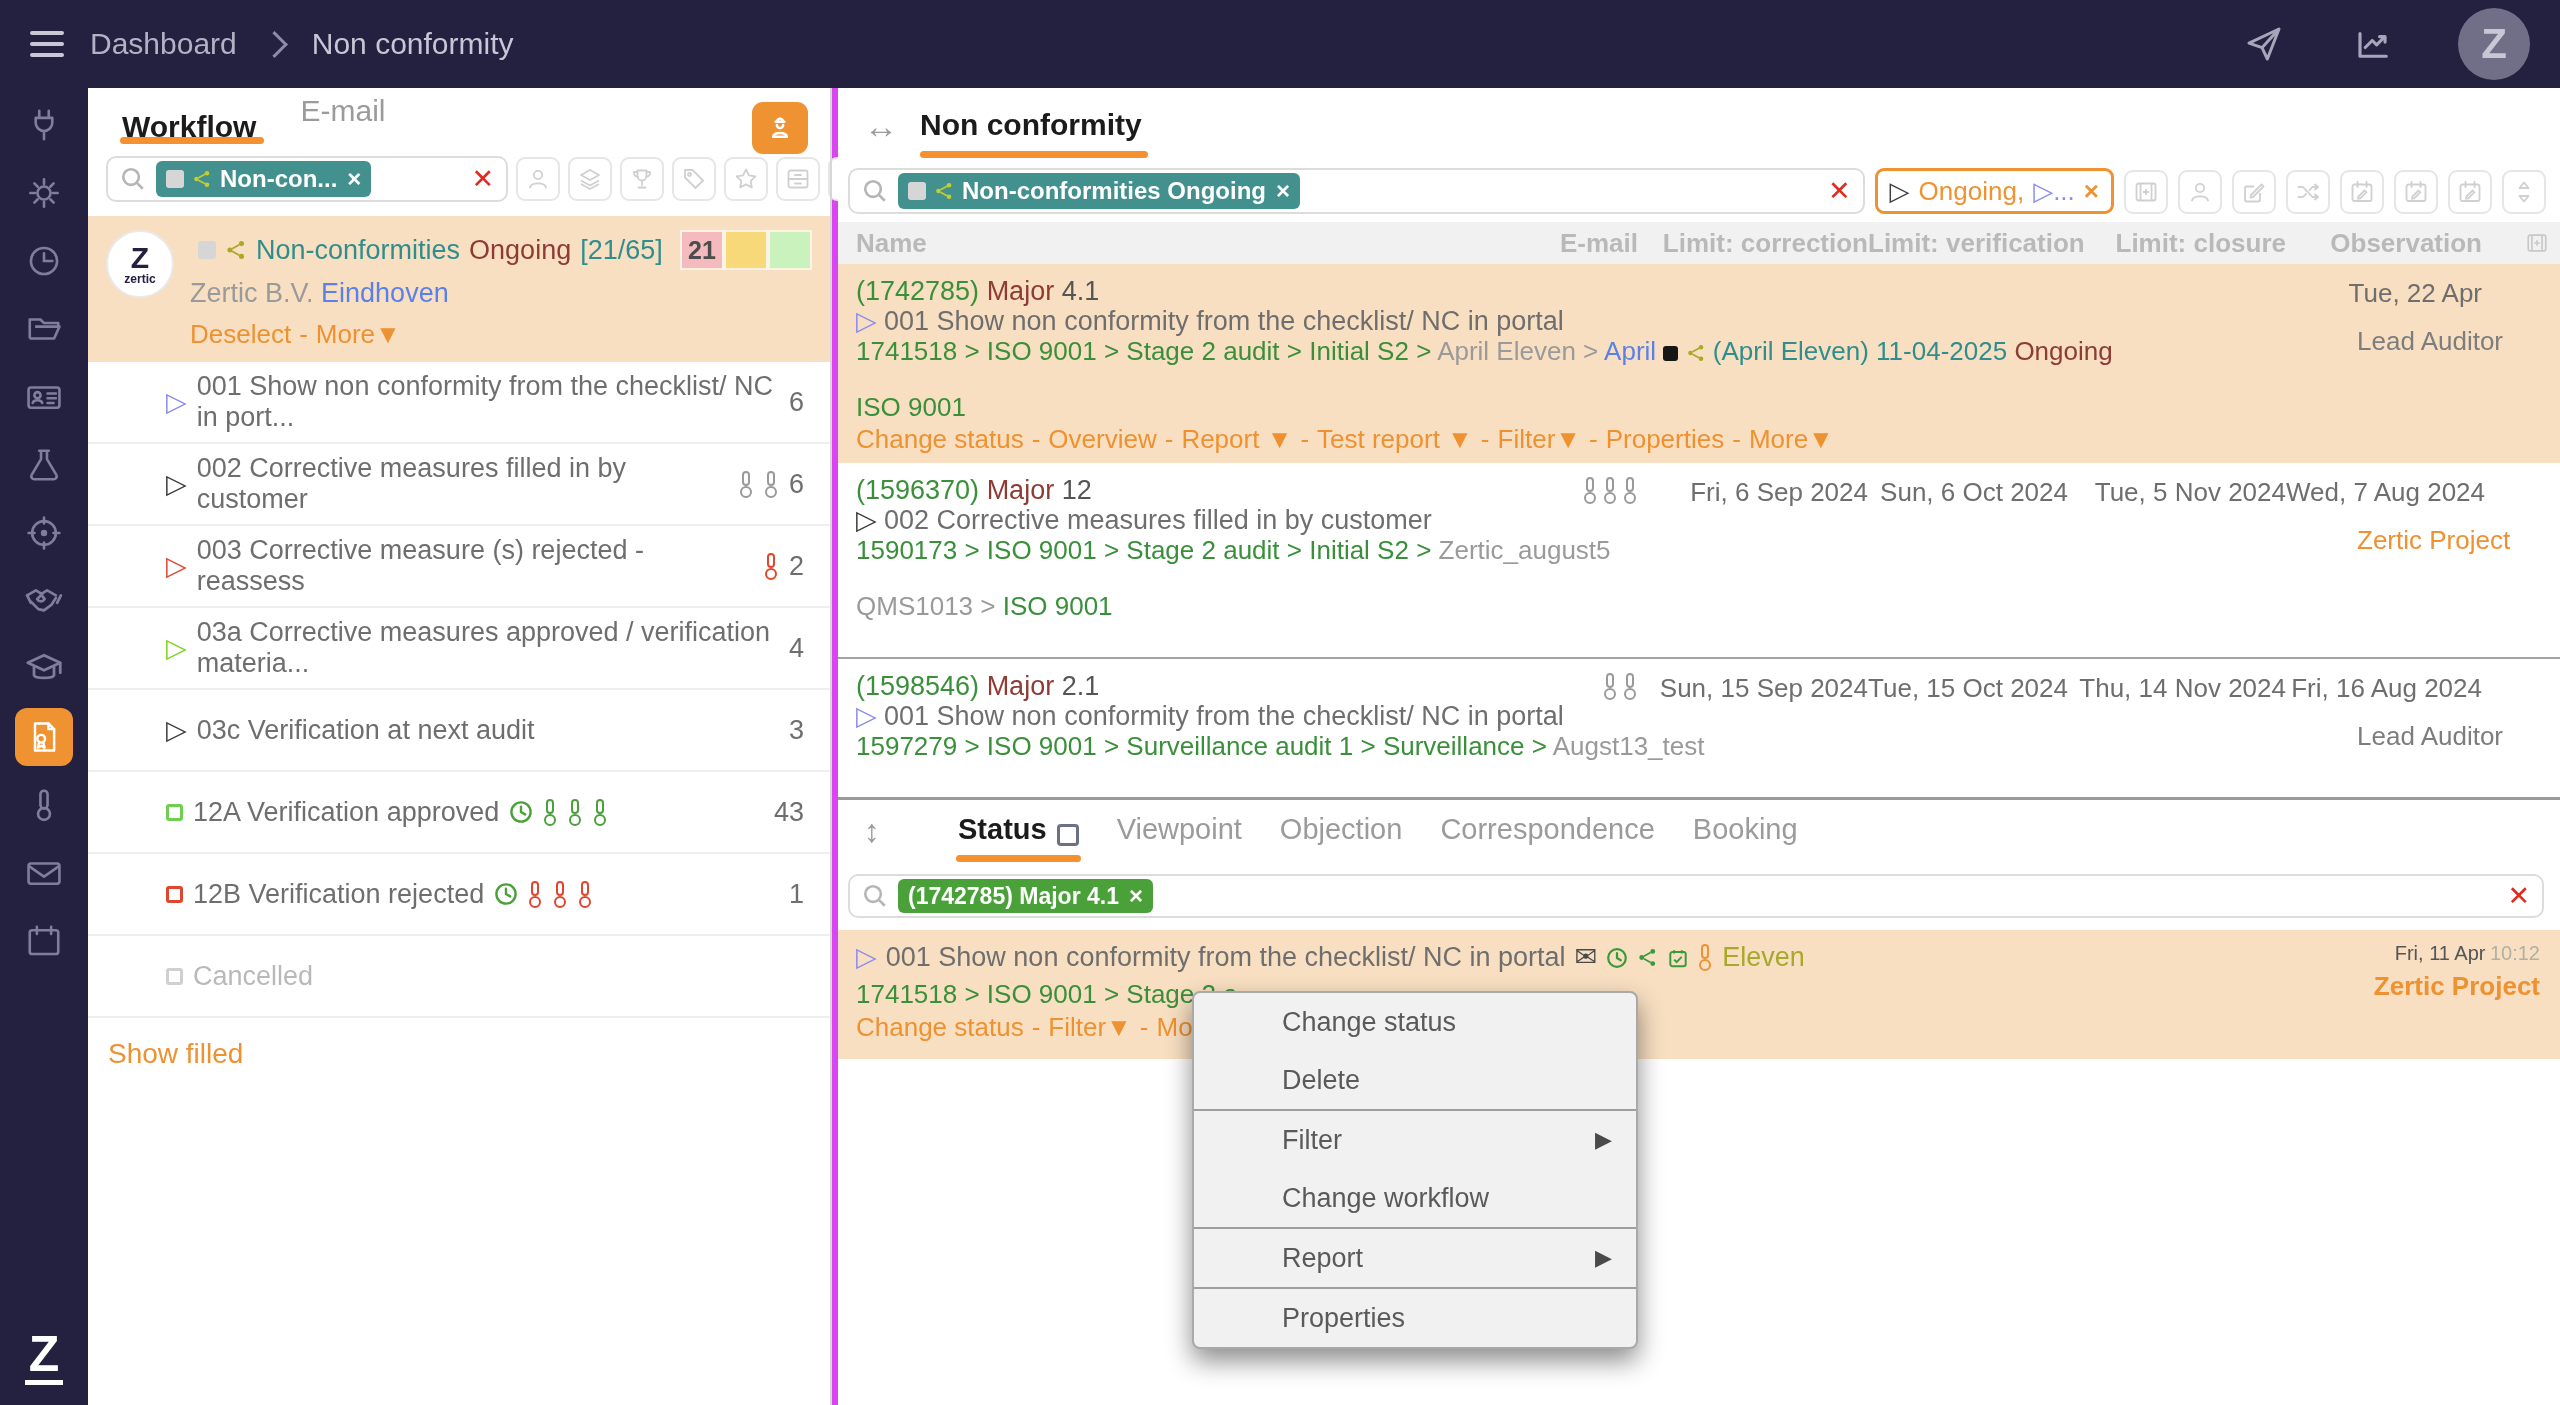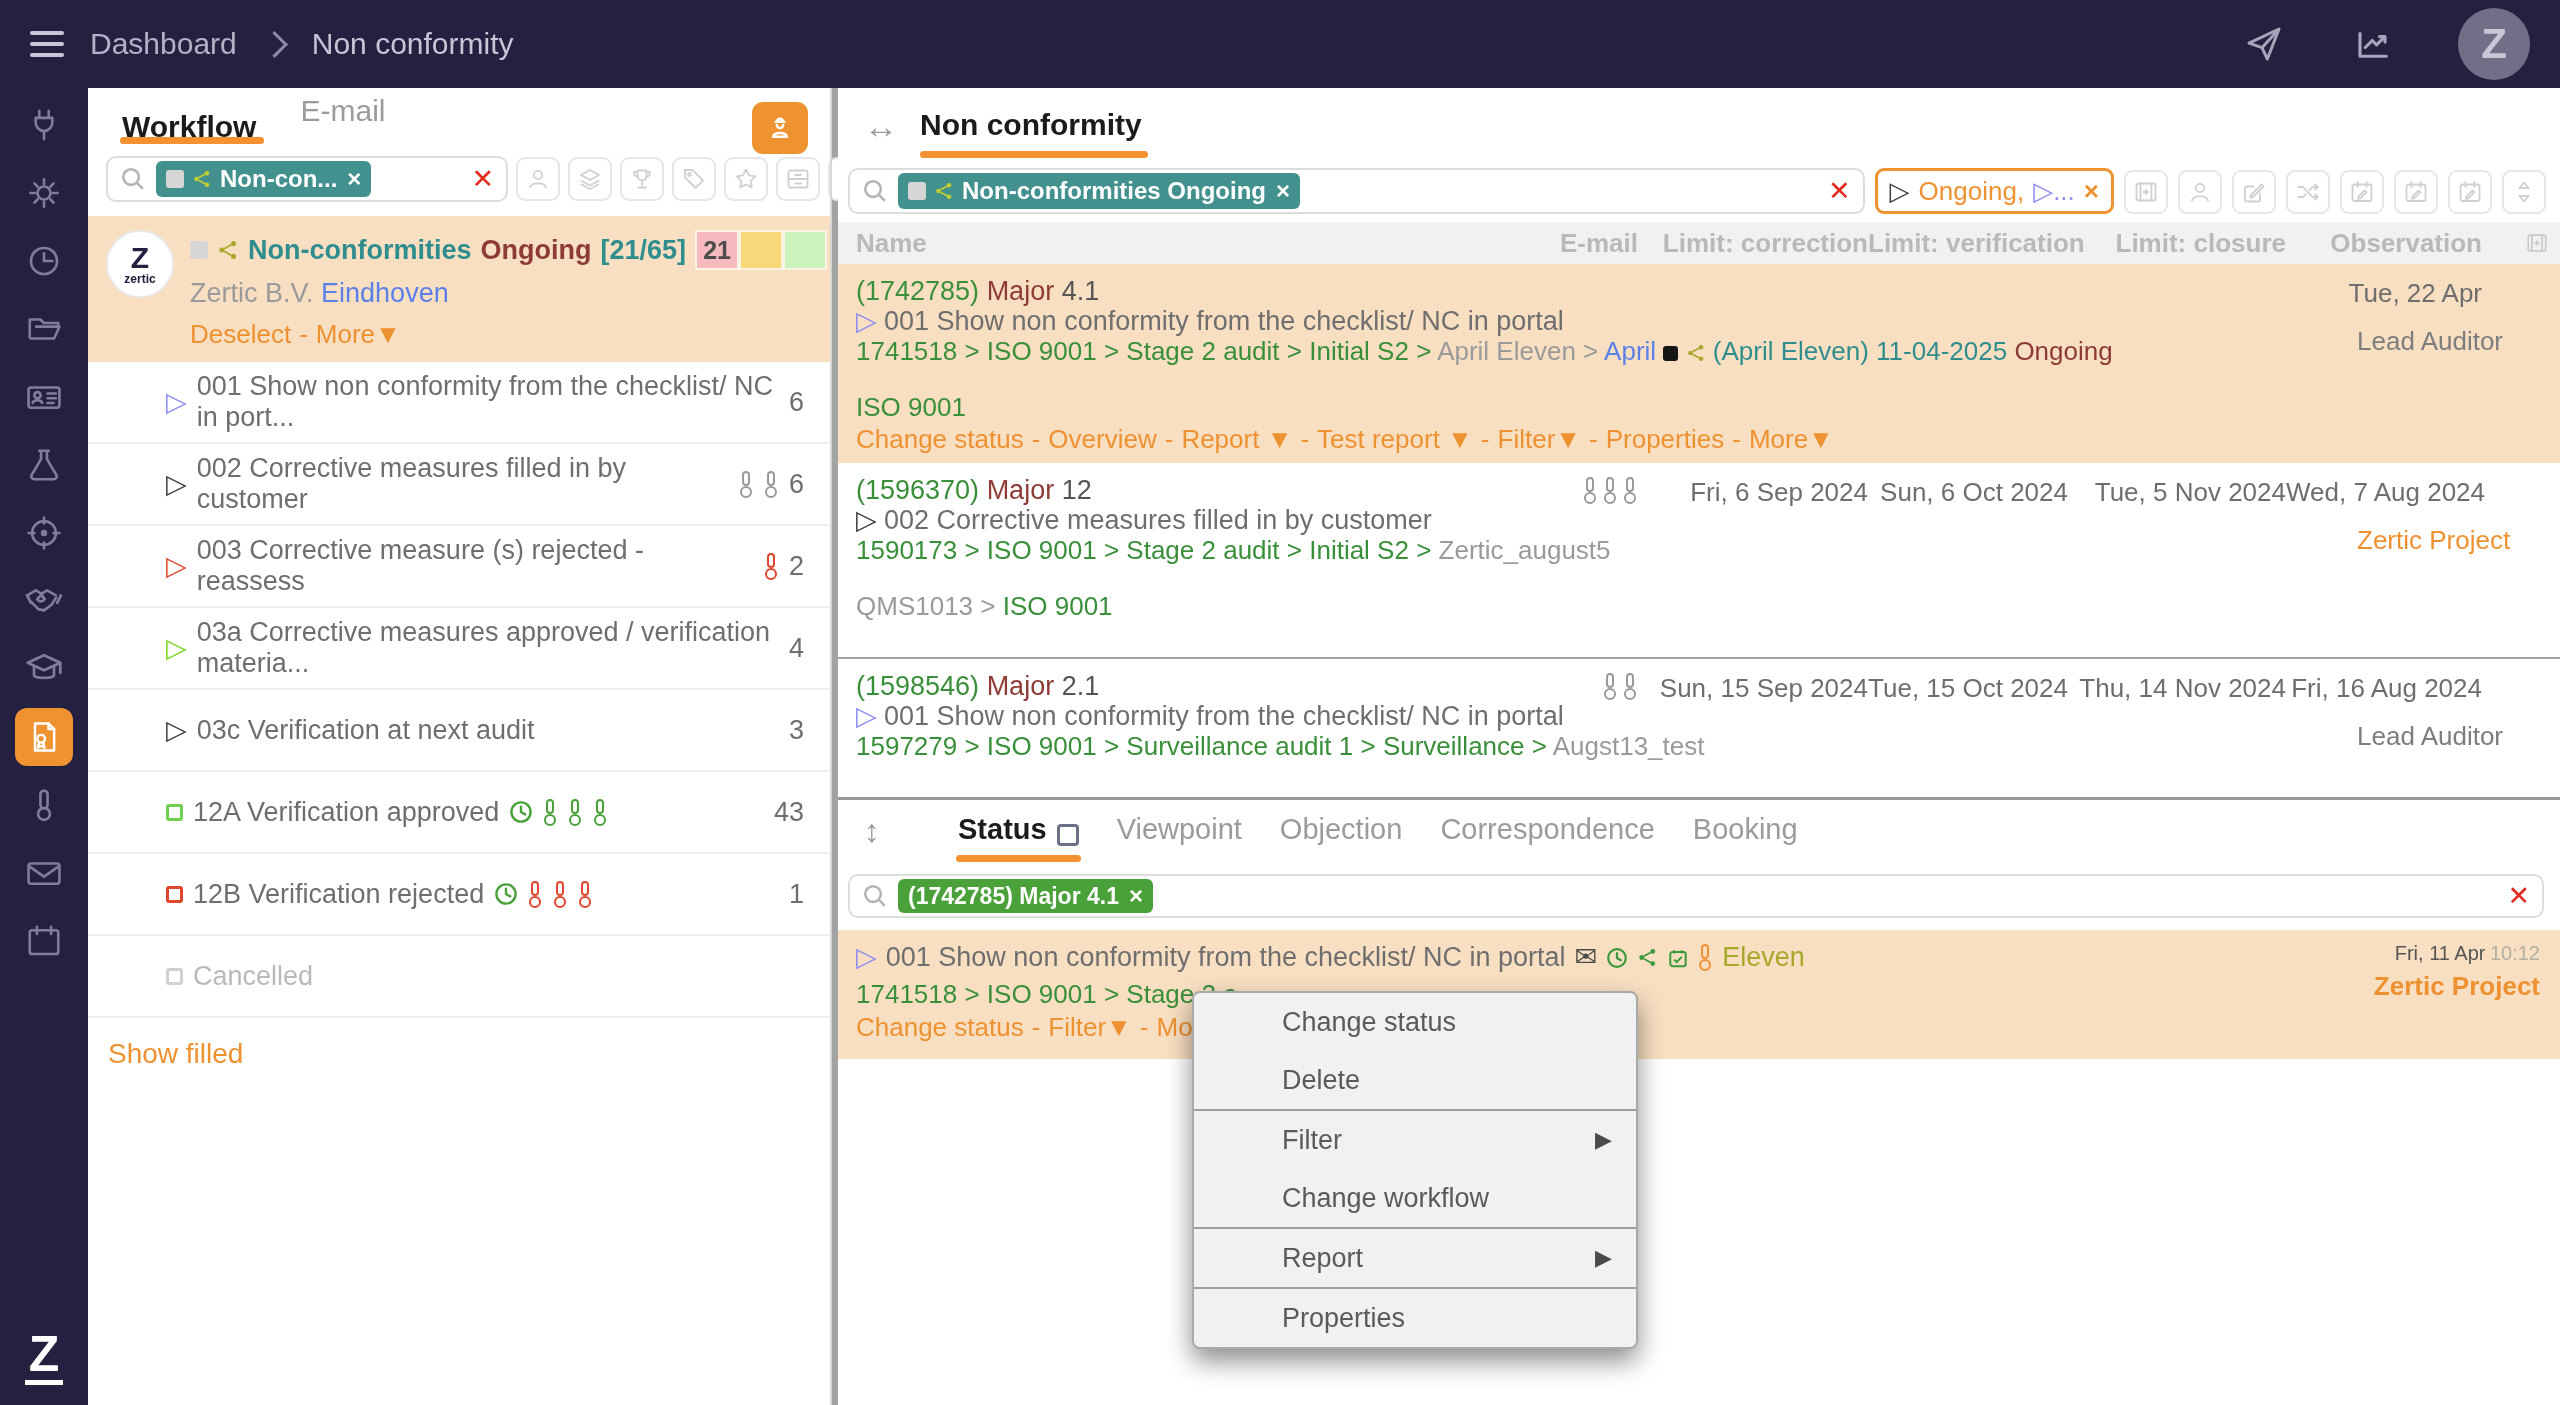--- a/index.html
+++ b/index.html
@@ -1,16 +1,16 @@
 <!DOCTYPE html>
 <html><head>
 <meta charset="utf-8">
 <style>
   html,body{margin:0;padding:0;background:#fff;}
-  .app{position:relative;width:2560px;height:1405px;background:#a3a3a3;overflow:hidden;
+  .app{position:relative;width:2560px;height:1405px;background:#d946ef;overflow:hidden;
        font-family:"Liberation Sans","DejaVu Sans",sans-serif;color:#6e6e6e;}
 
   
   .topbar{position:absolute;top:0;left:0;right:0;height:88px;background:#232040;
           display:flex;align-items:center;padding:0 30px;box-sizing:border-box;gap:26px;}
   .burger{display:flex;flex-direction:column;gap:7px;cursor:pointer;}
   .burger i{display:block;width:34px;height:4px;background:#c9c7d6;border-radius:2px;}
   .crumb-home{font-size:30px;color:#b3b1c5;}
   .crumb-chev{width:16px;height:16px;border-top:3px solid #8e8ba8;border-right:3px solid #8e8ba8;
               transform:rotate(45deg);margin:0 2px;}
@@ -54,21 +54,21 @@
   .ibtn{width:40px;height:40px;border:2px solid #e6e6e6;border-radius:9px;background:#fff;flex:none;
         display:flex;align-items:center;justify-content:center;color:#d0d0d0;}
 
   
   .wf-head{background:#f8dfc2;margin-top:6px;padding:14px 18px 12px 18px;display:flex;gap:16px;}
   .brand-av{width:64px;height:64px;border-radius:50%;background:#fff;border:2px solid #e9e9e9;flex:none;
             display:flex;flex-direction:column;align-items:center;justify-content:center;line-height:1;}
   .brand-av b{color:#232040;font-size:30px;}
   .brand-av s{text-decoration:none;color:#232040;font-size:12px;font-weight:700;}
   .wf-head .mid{flex:1;min-width:0;}
-  .wh-l1{display:flex;align-items:center;gap:9px;font-size:27px;font-weight:700;white-space:nowrap;}
+  .wh-l1{display:flex;align-items:center;gap:9px;font-size:27px;font-weight:400;white-space:nowrap;margin-left:8px;}
   .sq-cbx{width:18px;height:18px;background:#d6d6d6;border-radius:3px;flex:none;}
   .teal{color:#2f8e8d;} .dkred{color:#8e3b35;} .blue{color:#5b80e8;} .grn{color:#3a8f3a;}
   .olv{color:#a8a82a;}
   .wh-l2{margin-top:8px;font-size:27px;color:#9a9a9a;}
   .wh-l3{margin-top:10px;font-size:26px;color:#ee9130;display:flex;gap:8px;align-items:center;}
   .olink{color:#ee9130;cursor:pointer;}
   .badges{display:flex;margin-left:auto;align-self:flex-start;}
   .badges b{width:40px;height:36px;display:flex;align-items:center;justify-content:center;
             font-size:25px;color:#4c4c4c;border:2px solid #fdf3e4;}
   .bdg-pink{background:#f4babe;} .bdg-yel{background:#f7d97a;} .bdg-grn{background:#c9f2bd;}

